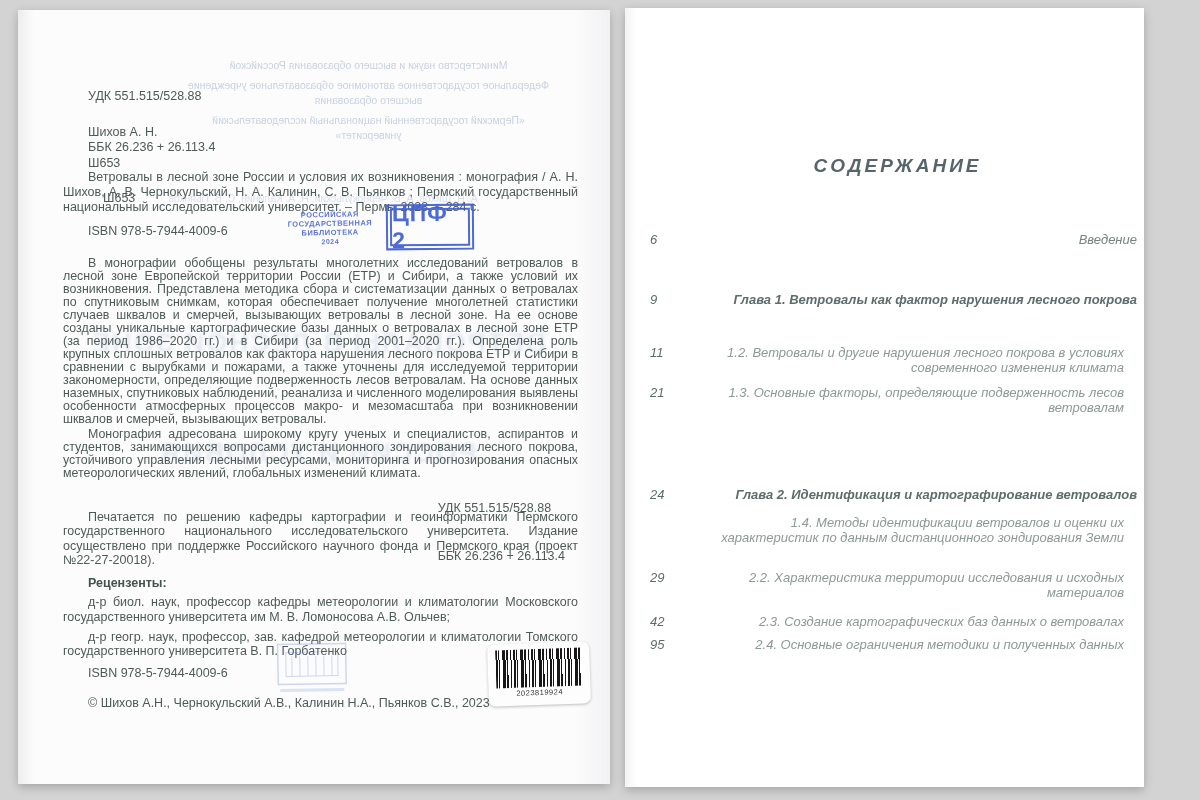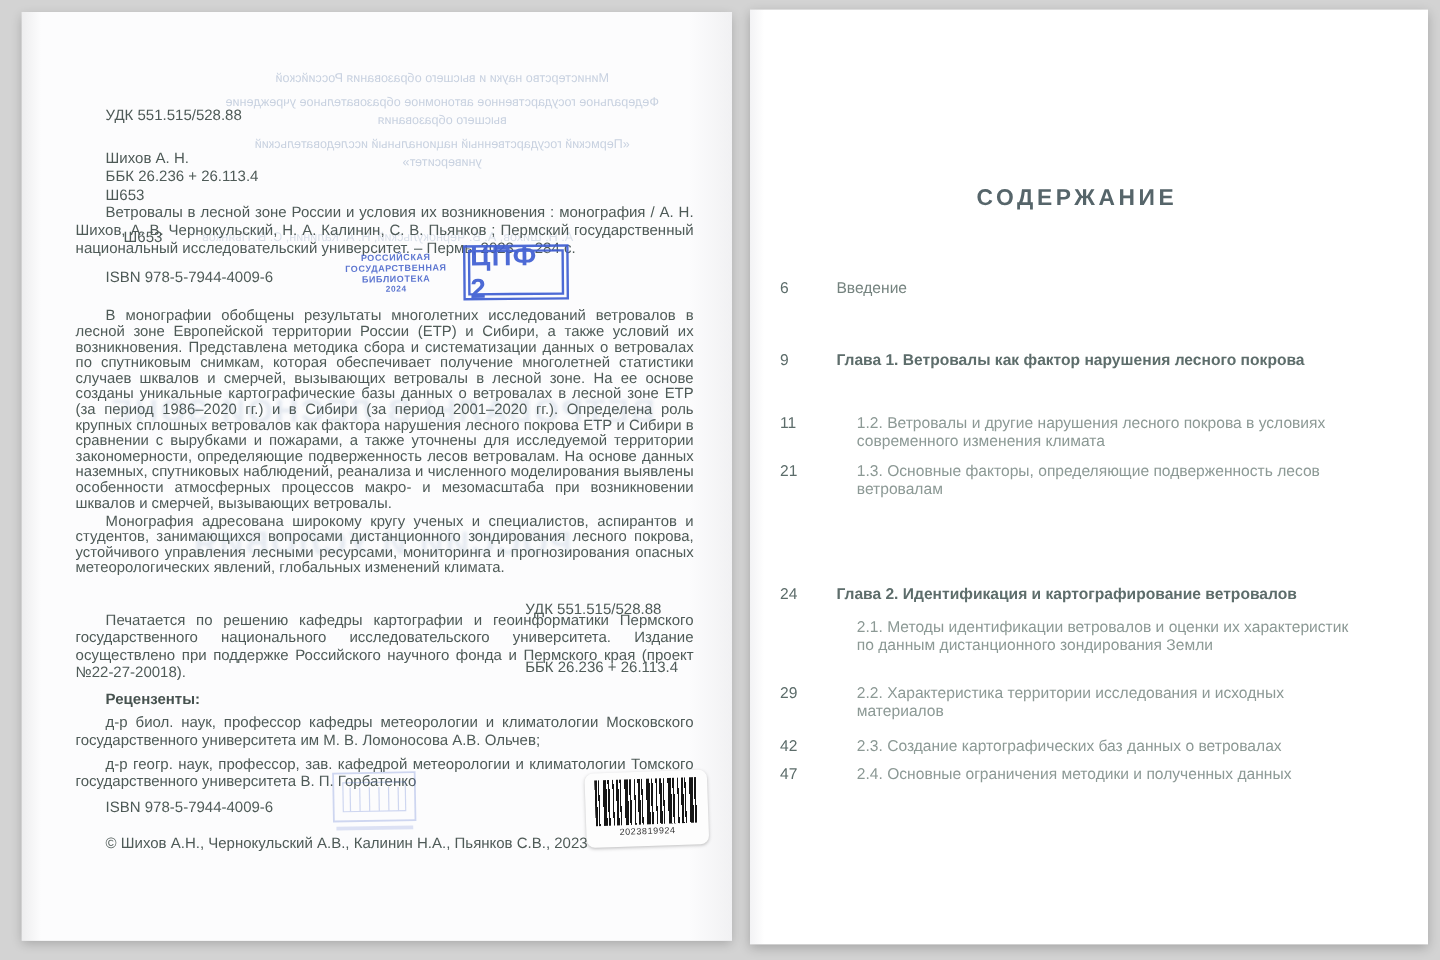--- a/index.html
+++ b/index.html
@@ -100,34 +100,35 @@
   .ghost {
     text-align:center; font-weight:bold; font-size:27px;
     letter-spacing:2px; color:#c3cfdf; opacity:0.4;
     filter:blur(1.5px); transform:scaleX(-1);
     white-space:nowrap; pointer-events:none;
   }
   .ghost-1 { left:40px; top:318px; width:520px; }
   .ghost-2 { left:40px; top:428px; width:520px; }
   
   .page-right {
-    left:625px; top:8px; width:565px; height:779px;
+    left:625px; top:8px; width:519px; height:779px;
     background:linear-gradient(to right,#f3f3f5 0,#ffffff 12px,#ffffff 100%);
+    font-style:italic;
   }
   .toc-heading {
     position:absolute; top:147px; left:0; width:545px;
     text-align:center; font-weight:bold; font-size:19px;
     letter-spacing:3px; color:#56656a;
   }
   .toc-row {
     position:absolute; left:25px; width:510px;
     display:flex; font-size:13px; line-height:14.8px;
   }
   .toc-row .num { width:47px; flex:none; color:#5c6c6a; }
-  .toc-row .txt { width:440px; }
+  .toc-row .txt { width:440px;text-align:right; }
   .toc-row.entry .txt { color:#75837f; }
   .toc-row.chapter .txt { color:#5d6d6b; font-weight:600; }
   .toc-row.sub .txt { color:#8c9995; margin-left:17px; width:410px; }
   .tr0{top:225px}.tr1{top:285px}.tr2{top:314px}.tr3{top:338px}.tr4{top:378px}
   .tr5{top:480px}.tr6{top:508px}.tr7{top:563px}.tr8{top:607px}.tr9{top:630px}
 </style>
 </head>
 <body>
 
 <div class="page page-left">
@@ -234,27 +235,27 @@
   <div class="toc-row sub tr4">
     <span class="num">21</span>
     <span class="txt">1.3. Основные факторы, определяющие подверженность лесов ветровалам</span>
   </div>
   <div class="toc-row chapter tr5">
     <span class="num">24</span>
     <span class="txt">Глава 2. Идентификация и картографирование ветровалов</span>
   </div>
   <div class="toc-row sub tr6">
     <span class="num"></span>
-    <span class="txt">2.1. Методы идентификации ветровалов и оценки их характеристик по данным дистанционного зондирования Земли</span>
+    <span class="txt">1.4. Методы идентификации ветровалов и оценки их характеристик по данным дистанционного зондирования Земли</span>
   </div>
   <div class="toc-row sub tr7">
     <span class="num">29</span>
     <span class="txt">2.2. Характеристика территории исследования и исходных материалов</span>
   </div>
   <div class="toc-row sub tr8">
     <span class="num">42</span>
     <span class="txt">2.3. Создание картографических баз данных о ветровалах</span>
   </div>
   <div class="toc-row sub tr9">
-    <span class="num">47</span>
+    <span class="num">95</span>
     <span class="txt">2.4. Основные ограничения методики и полученных данных</span>
   </div>
 </div>
 
 </body></html>

